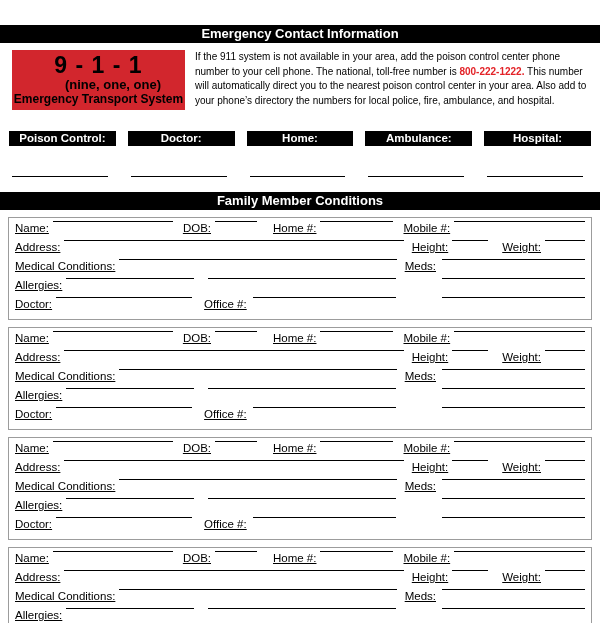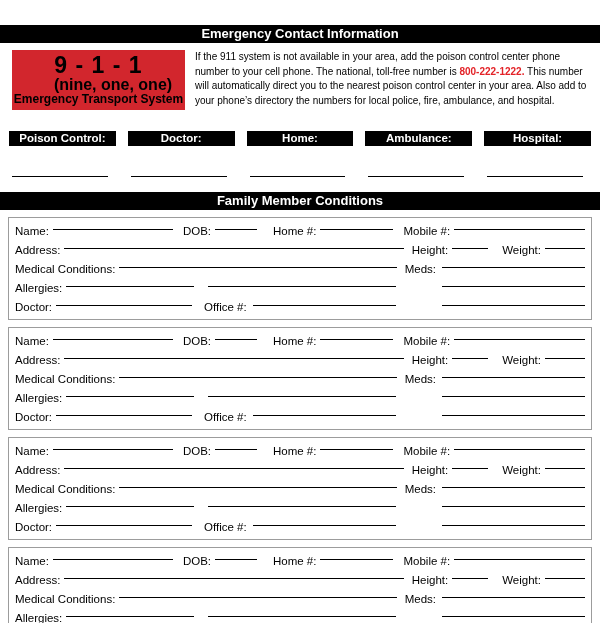--- a/index.html
+++ b/index.html
@@ -17,39 +17,39 @@
   .bar-family { margin-top: 15px; }
 
   .intro-row { display: flex; padding: 7px 12px 0 12px; }
   .badge-911 {
     width: 173px; min-width: 173px; height: 60px;
     background: #d2262d; color: #000000; font-weight: bold;
     display: flex; flex-direction: column; justify-content: center;
     text-align: center;
   }
   .badge-number { font-size: 23px; line-height: 25px; letter-spacing: 1px; }
-  .badge-words { font-size: 16px; line-height: 14px; padding-left: 29px; }
+  .badge-words { font-size: 13px; line-height: 14px; padding-left: 29px; }
   .badge-caption { font-size: 12px; line-height: 15px; }
   .intro-text { flex: 1; margin-left: 10px; font-size: 10px; line-height: 14.6px; }
   .phone { color: #e32227; font-weight: bold; }
 
   .contact-bars { display: flex; gap: 12px; margin: 21px 9px 0; border-radius: 6px; }
   .contact-bar {
     flex: 1; background: #000; color: #fff; font-weight: bold;
     font-size: 11.5px; line-height: 12px; text-align: center; padding: 1px 0 2px;
   }
   .contact-lines { display: flex; gap: 12px; margin: 30px 9px 0; }
   .contact-line-cell { flex: 1; }
   .contact-line { height: 0; border-bottom: 1.5px solid #000; margin: 0 8px 0 3px; }
 
   .member-block {
     border: 1px solid #9c9c9c; margin: 7px 8px 0; padding: 3px 6px;
     background: #fff;
   }
-  .frow { display: flex; align-items: center; height: 19px; }
+  .frow { display: flex; align-items: flex-start; height: 19px; text-decoration: underline; }
   .lbl { font-size: 11.5px; line-height: 14px; white-space: nowrap; }
   .ln { height: 0; border-bottom: 1.5px solid #000; margin-left: 4px; margin-bottom: 2px; }
 
   .ln-name   { width: 120px; }
   .lbl-dob   { margin-left: 10px; }
   .ln-dob    { width: 42px; }
   .lbl-home  { margin-left: 16px; }
   .ln-home   { width: 73px; }
   .lbl-mobile{ margin-left: 10px; }
   .ln-mobile { flex: 1; }

